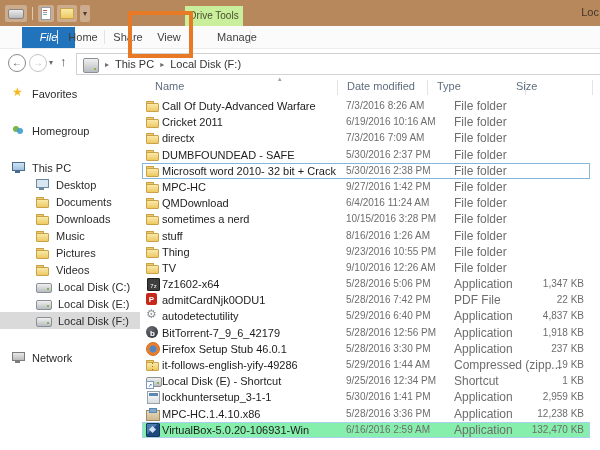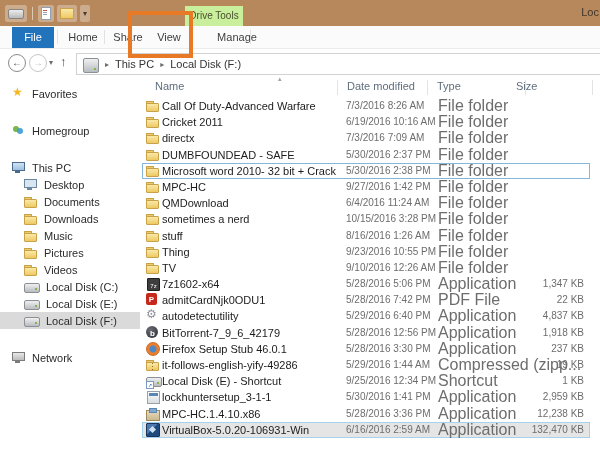--- a/index.html
+++ b/index.html
@@ -33,37 +33,37 @@
   .nav-caret{position:absolute;left:49px;top:9px;color:#6a6a6a;font-size:8px}
   .nav-up{position:absolute;left:60px;top:5px;color:#4a4a4a;font-size:13px}
   .addressbox{position:absolute;left:76px;right:-1px;top:4px;height:20px;border:1px solid #d2d2d2;
               display:flex;align-items:center;padding-left:6px;color:#333;background:#fff}
   .crumb-sep{color:#6a6a6a;font-size:8px;margin:0 6px}
   .crumb{white-space:nowrap;cursor:default}
   
   .main{display:flex;height:374px}
   .sidebar{width:140px;flex:0 0 140px;padding-top:8px;color:#2b2b2b}
   .side-item{height:17px;display:flex;align-items:center;padding-left:12px;gap:6px;cursor:default;white-space:nowrap}
-  .side-item.lvl1{padding-left:24px}
+  .side-item.lvl1{padding-left:36px}
   .side-item.gap{margin-top:20px}
   .side-item.selected{background:#dadada}
   .filearea{position:relative;flex:1}
   .cols-header{position:relative;height:21px;color:#5f6e7e}
   .col-label{position:absolute;top:3px;white-space:nowrap;cursor:default}
   .col-div{position:absolute;top:3px;width:1px;height:15px;background:#e3e3e3}
   .sort-caret{position:absolute;left:138px;top:-2px;color:#9aa2aa;font-size:7px}
   .rows{position:absolute;left:2px;right:10px;top:21px}
   .row{position:relative;height:16.2px}
   .row span{position:absolute;top:1px;line-height:14px;white-space:nowrap}
   .r-name{left:20px;color:#1c1c1c;font-size:11px}
   .r-date{left:204px;color:#6d6d6d;font-size:10px}
-  .r-type{left:296px;color:#6d6d6d;font-size:16px}
+  .r-type{left:312px;color:#6d6d6d;font-size:12px}
   .r-size{right:6px;color:#6d6d6d;font-size:10px}
   .row.focused{box-shadow:inset 0 0 0 1px #85b7dc}
-  .row.selected{background:#e5e5e5;box-shadow:inset 0 0 0 1px #a6d2ee}
+  .row.selected{background:#86efac;box-shadow:inset 0 0 0 1px #a6d2ee}
   
   .ficon{display:inline-block;position:relative;width:14px;height:13px;flex:0 0 auto}
   .row .ficon{position:absolute;left:4px;top:1px}
   .ic-folder::before{content:"";position:absolute;left:0;top:2px;width:6px;height:3px;background:#edcb6a;border:1px solid #c9a146;border-bottom:none;border-radius:1px 1px 0 0}
   .ic-folder::after{content:"";position:absolute;left:0;top:4px;width:11px;height:7px;border:1px solid #c9a146;border-radius:1px;
      background:linear-gradient(180deg,#f9e9a8,#eec963)}
   .ic-zip::after{background:repeating-linear-gradient(180deg,rgba(130,95,25,.85) 0 1px,transparent 1px 3px),linear-gradient(180deg,#f9e9a8,#eec963);
      background-size:1px 100%,100% 100%;background-position:5px 0,0 0;background-repeat:no-repeat}
   .ic-7z{width:11px;height:11px;margin:1px;background:#3e3e3e;border:1px solid #1f1f1f;border-radius:1px;color:#fff;font-size:6px;line-height:11px;text-align:center}
   .ic-7z::after{content:"7z"}
@@ -112,21 +112,21 @@
       </span>
     <span class="qat-btn">
         <span class="qat-caret">▾</span>
       </span>
   </div>
   <span class="contextual">Drive Tools</span>
   <span class="window-title">Loc</span>
 </div>
 
 <div class="tabrow" id="tabrow">
-    <div class="tab active" style="left: 12px; width: 42px;">File</div>
+    <div class="tab active" style="left: 22px; width: 53px; font-style: italic;">File</div>
     <div class="tab" style="left: 60px; width: 46px;">Home</div>
     <div class="tab" style="left: 106px; width: 44px;">Share</div>
     <div class="tab" style="left: 150px; width: 38px;">View</div>
     <div class="tab" style="left: 210px; width: 54px;">Manage</div>
     <span class="tabsep" style="left: 57px;"></span>
     <span class="tabsep" style="left: 104px;"></span>
     <span class="tabsep" style="left: 190px;"></span>
     <span class="tabsep" style="left: 250px;"></span>
   </div>
 <div class="hl-rect"></div>

